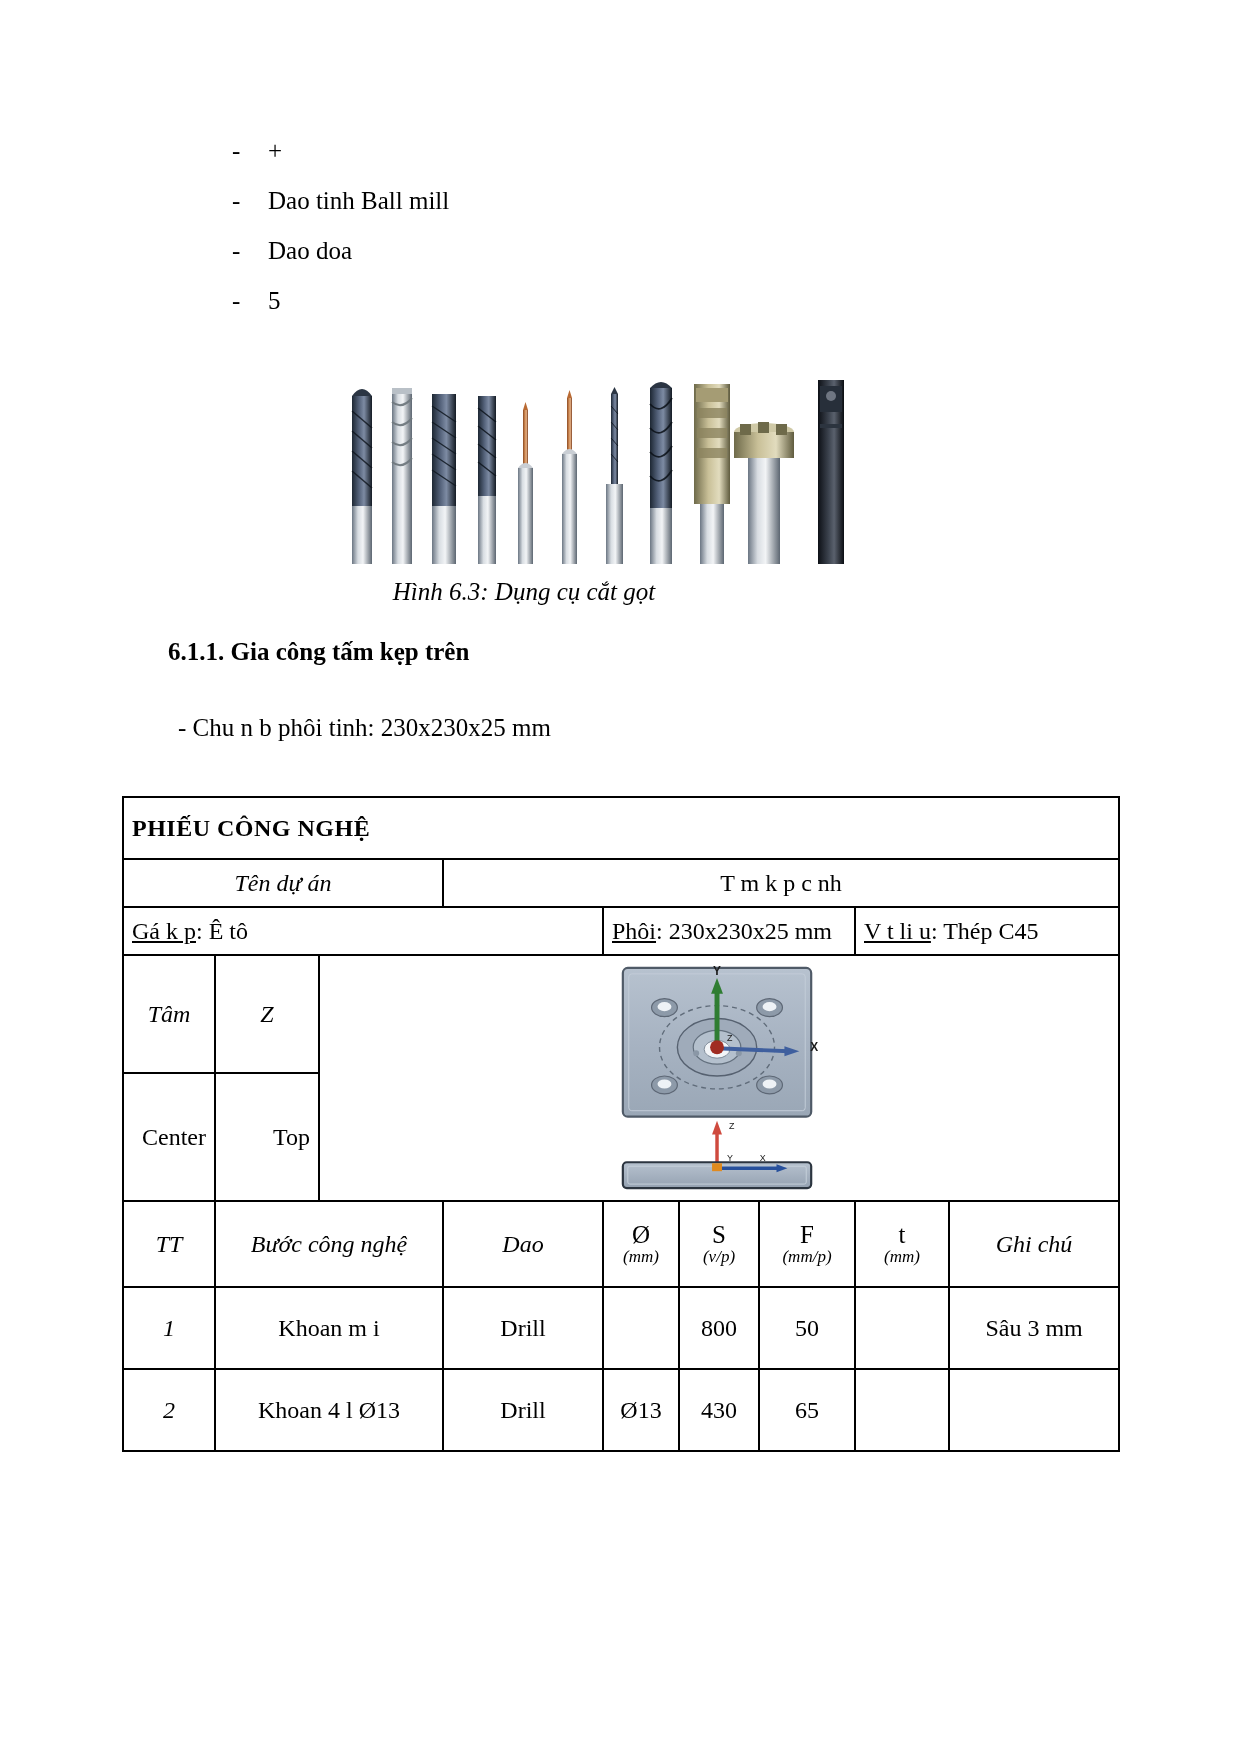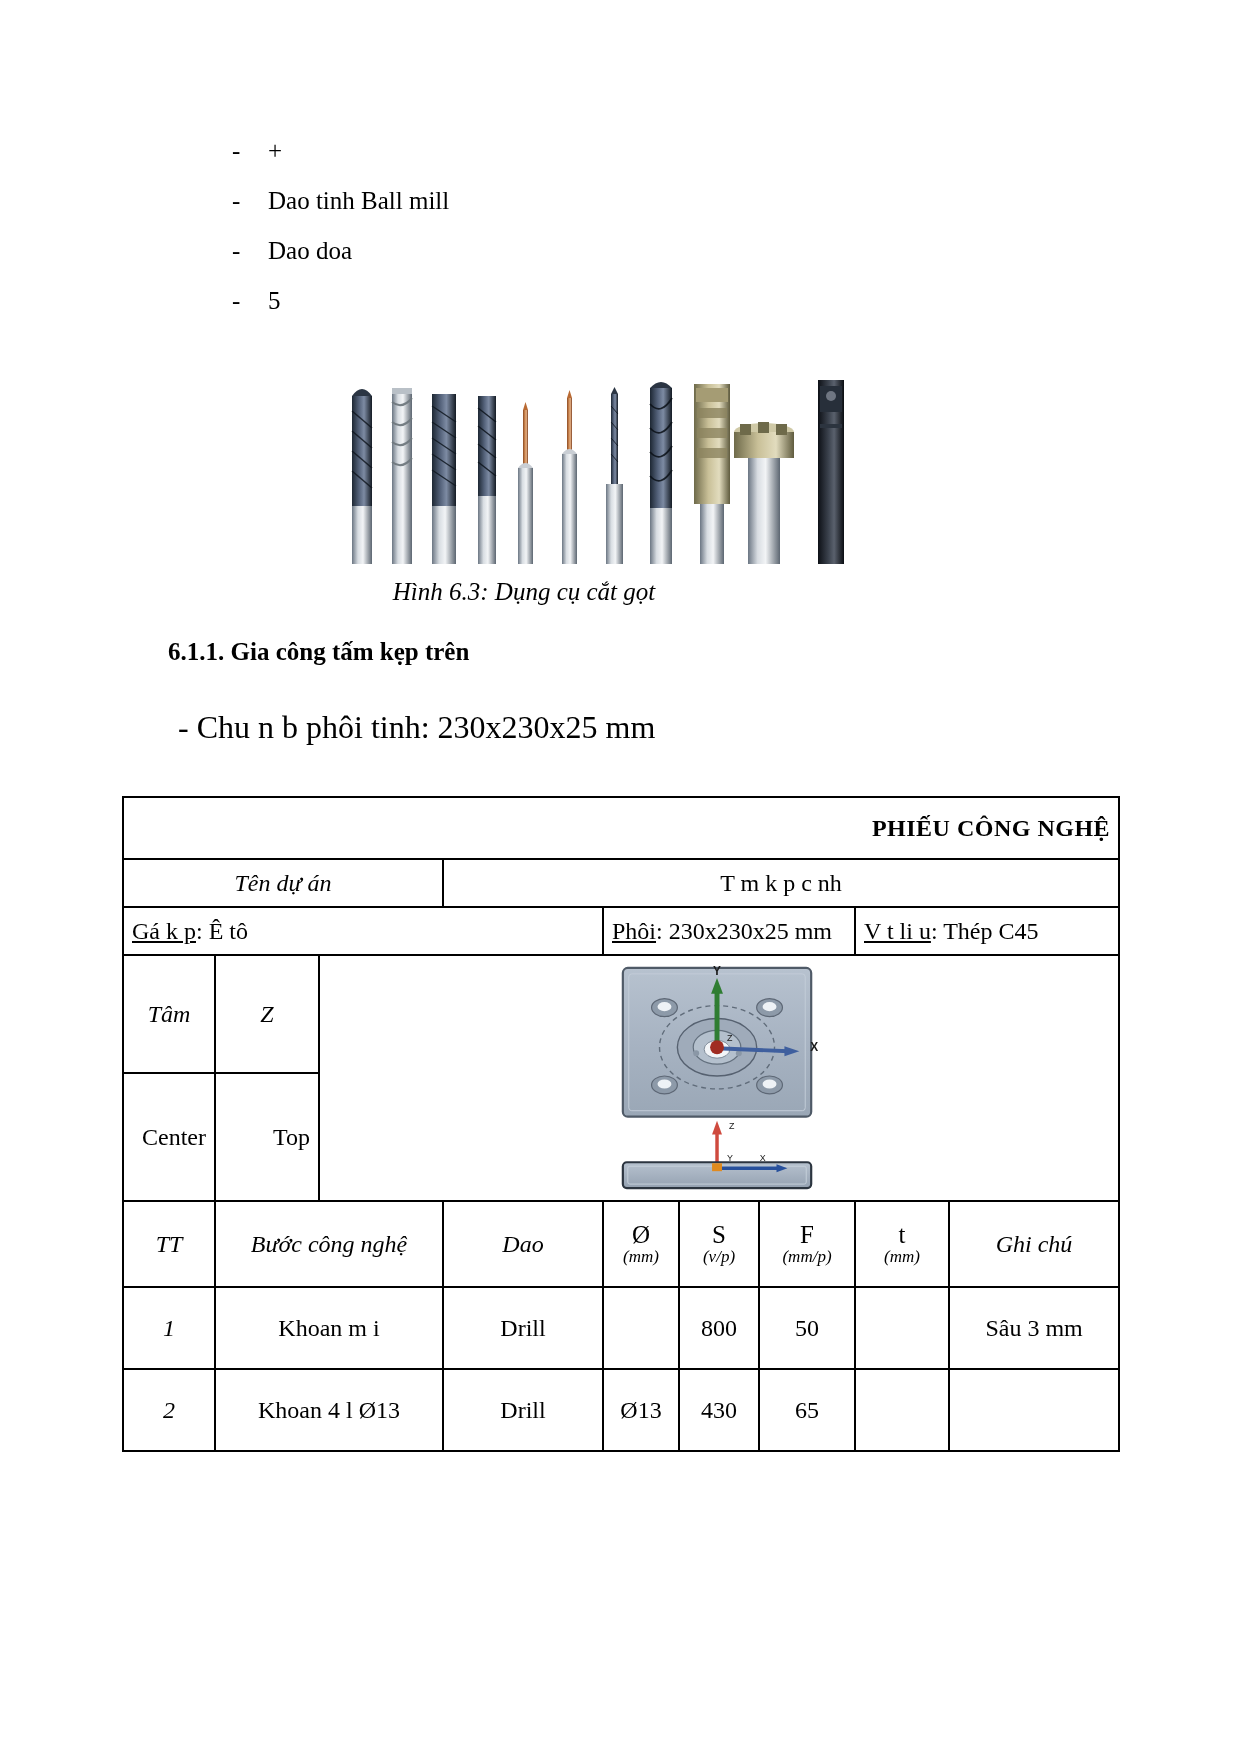--- a/index.html
+++ b/index.html
@@ -78,42 +78,42 @@
   }
 
   
   .sub-lines {
     position: absolute;
     left: 178px;
     top: 704px;
     width: 900px;
   }
   .sub-line {
-    font-size: 32px;
+    font-size: 25px;
     height: 47px;
     line-height: 47px;
   }
 
   
   .tech-card {
     position: absolute;
     left: 122px;
     top: 796px;
     width: 996px;
     border-collapse: collapse;
     table-layout: fixed;
   }
   .tech-card td {
     border: 2px solid #000000;
     padding: 4px 8px;
     font-size: 24px;
     vertical-align: middle;
   }
   .card-title {
-    text-align: right;
+    text-align: left;
     font-weight: bold;
     font-size: 27px;
     height: 52px;
     letter-spacing: 0.5px;
     border-radius: 31px;
   }
   .c-center { text-align: center; border-radius: 19px; }
   .c-italic { font-style: italic; }
   .lbl-u { text-decoration: underline; }
   .row-h { height: 48px; }

